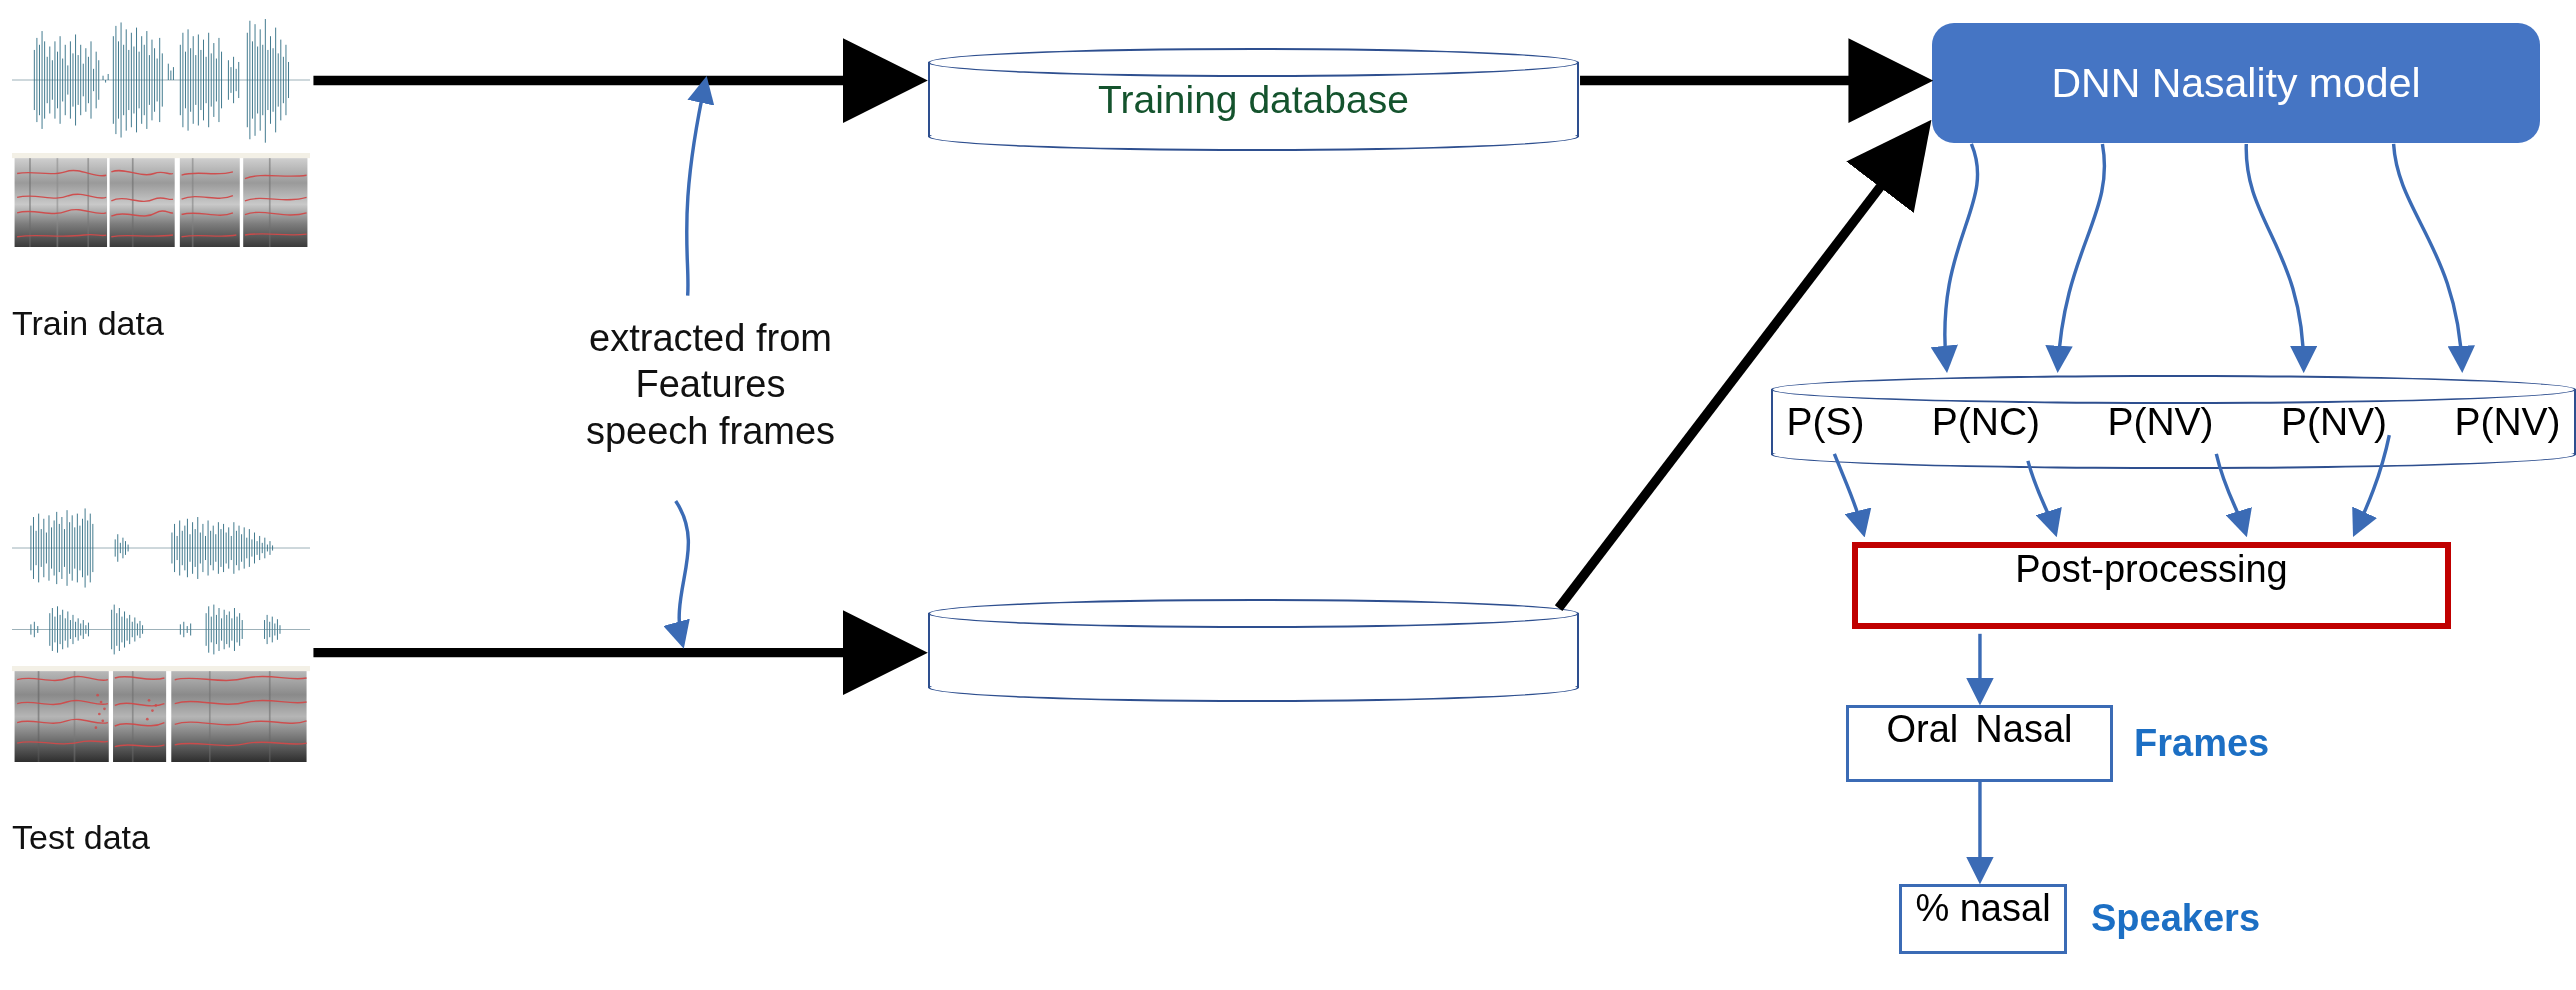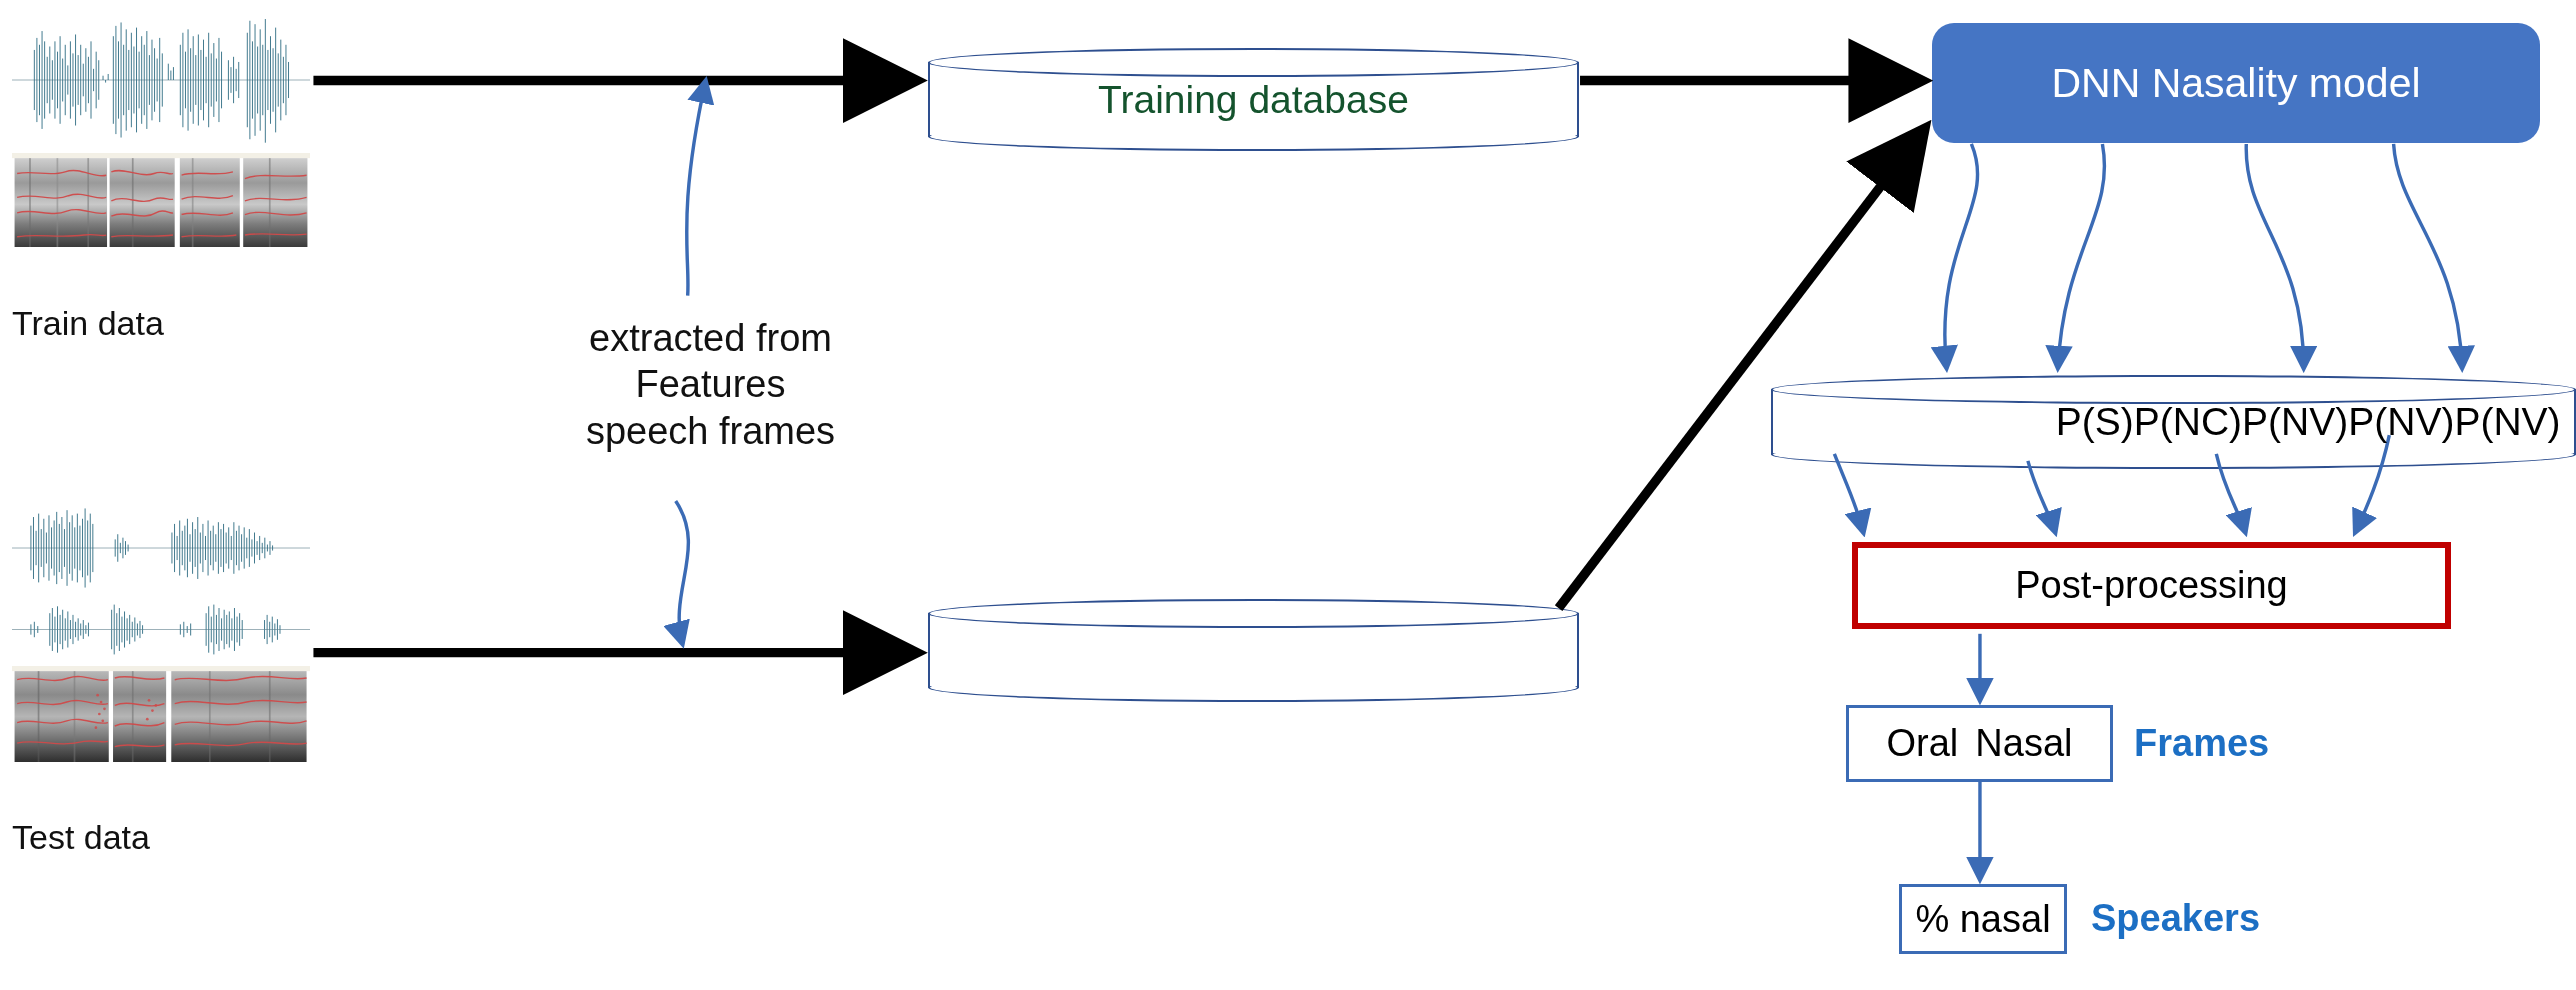--- a/index.html
+++ b/index.html
@@ -28,30 +28,30 @@
   .cyl .txt{position:absolute;left:0;right:0;top:50%;transform:translateY(-50%);
       text-align:center;font-size:39px;color:#14532d;z-index:3;}
 
   
   .dnnbox{position:absolute;background:#4575c4;border-radius:22px;
       display:flex;align-items:center;justify-content:center;
       color:#ffffff;font-size:41px;}
 
   
   .pbox{position:absolute;box-sizing:border-box;background:#fff;
-        display:flex;align-items:center;font-size:38px;color:#000;}
+        display:flex;align-items:flex-start;font-size:38px;color:#000;}
   .pbox.red{border:6px solid #c00000;justify-content:center;}
   .pbox.blue{border:3.4px solid #3b6bb5;justify-content:center;}
   .pbox.split{border:3.4px solid #3b6bb5;justify-content:space-around;padding:0 29px;}
 
   .sidelabel{position:absolute;font-size:38px;font-weight:bold;color:#1c6fc4;white-space:nowrap;}
 
   
   .probrow{position:absolute;left:0;right:0;top:50%;transform:translateY(-50%);
-      display:flex;justify-content:flex-end;align-items:center;
+      display:flex;justify-content:space-between;align-items:center;
       z-index:3;padding:0 15.4px;box-sizing:border-box;}
   .probrow span{font-size:39px;color:#000;white-space:nowrap;}
 
   svg.ov{position:absolute;left:0;top:0;width:2576px;height:991px;overflow:visible;pointer-events:none;}
   .feattext{position:absolute;text-align:center;font-size:38px;line-height:1.22;color:#111;}
 </style>
 </head>
 <body>
 
 <div class="panel" style="left:12px;top:6.9px;width:298px;height:240px;">

